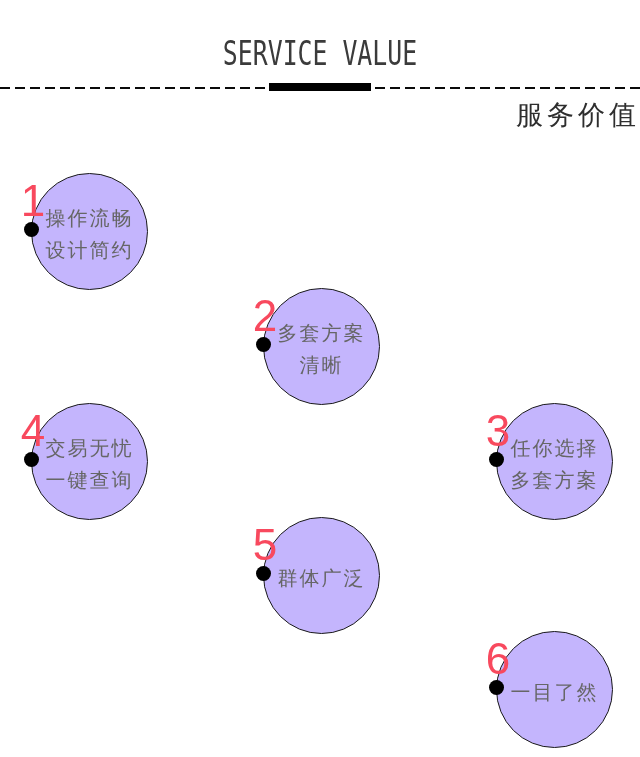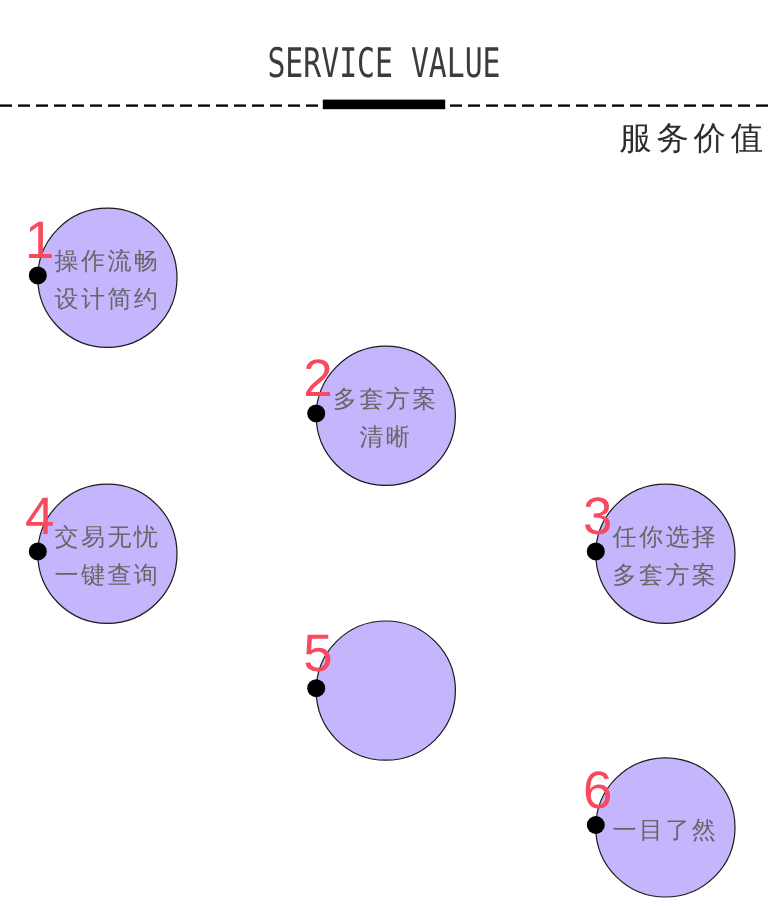--- a/index.html
+++ b/index.html
@@ -154,20 +154,21 @@
     <div class="circle">
       <div class="cline">交易无忧</div>
       <div class="cline">一键查询</div>
     </div>
   </div>
 
   <div class="item p5">
     <span class="num">5</span>
     <span class="dot"></span>
     <div class="circle">
+      <div class="cline">群体广泛</div>
     </div>
   </div>
 
   <div class="item p6">
     <span class="num">6</span>
     <span class="dot"></span>
     <div class="circle">
       <div class="cline">一目了然</div>
     </div>
   </div>

